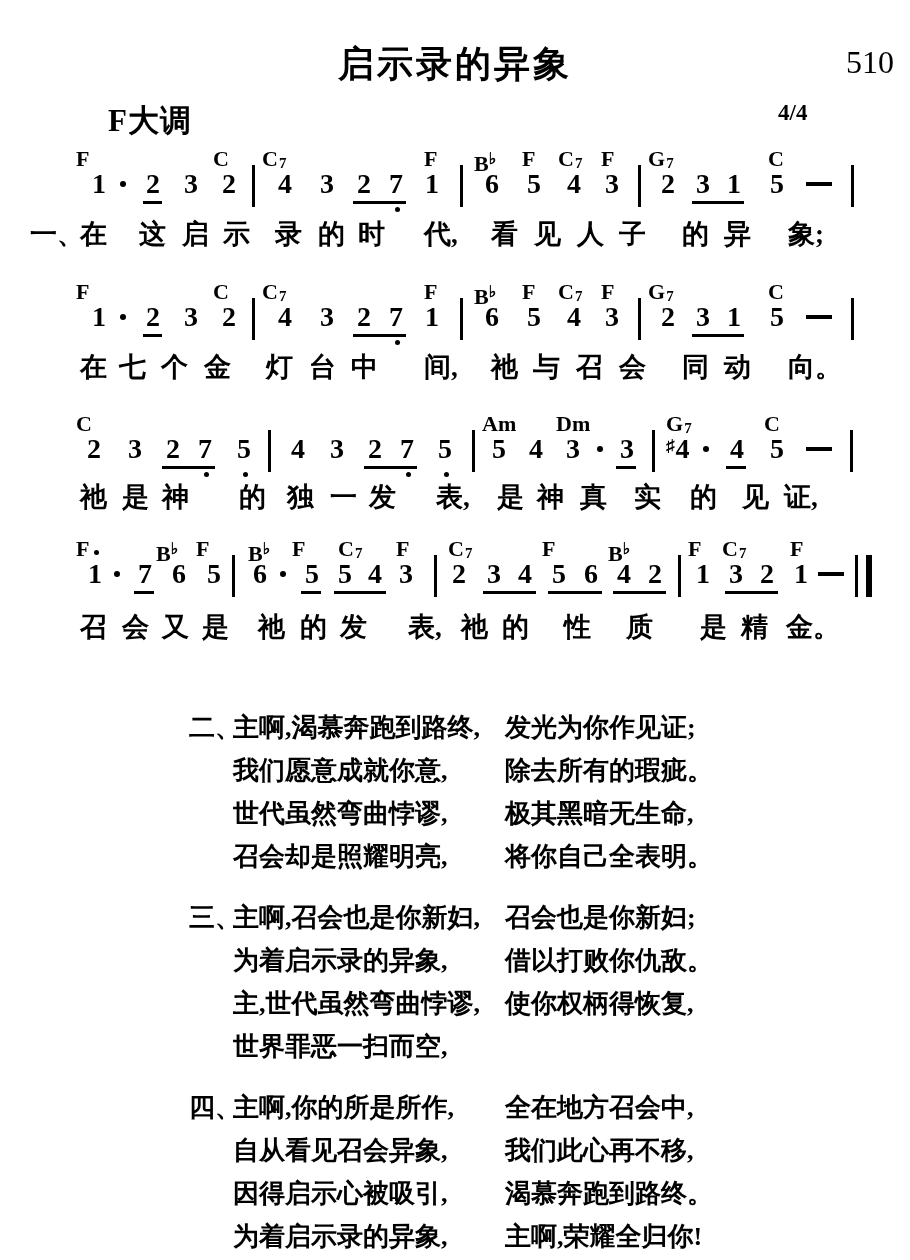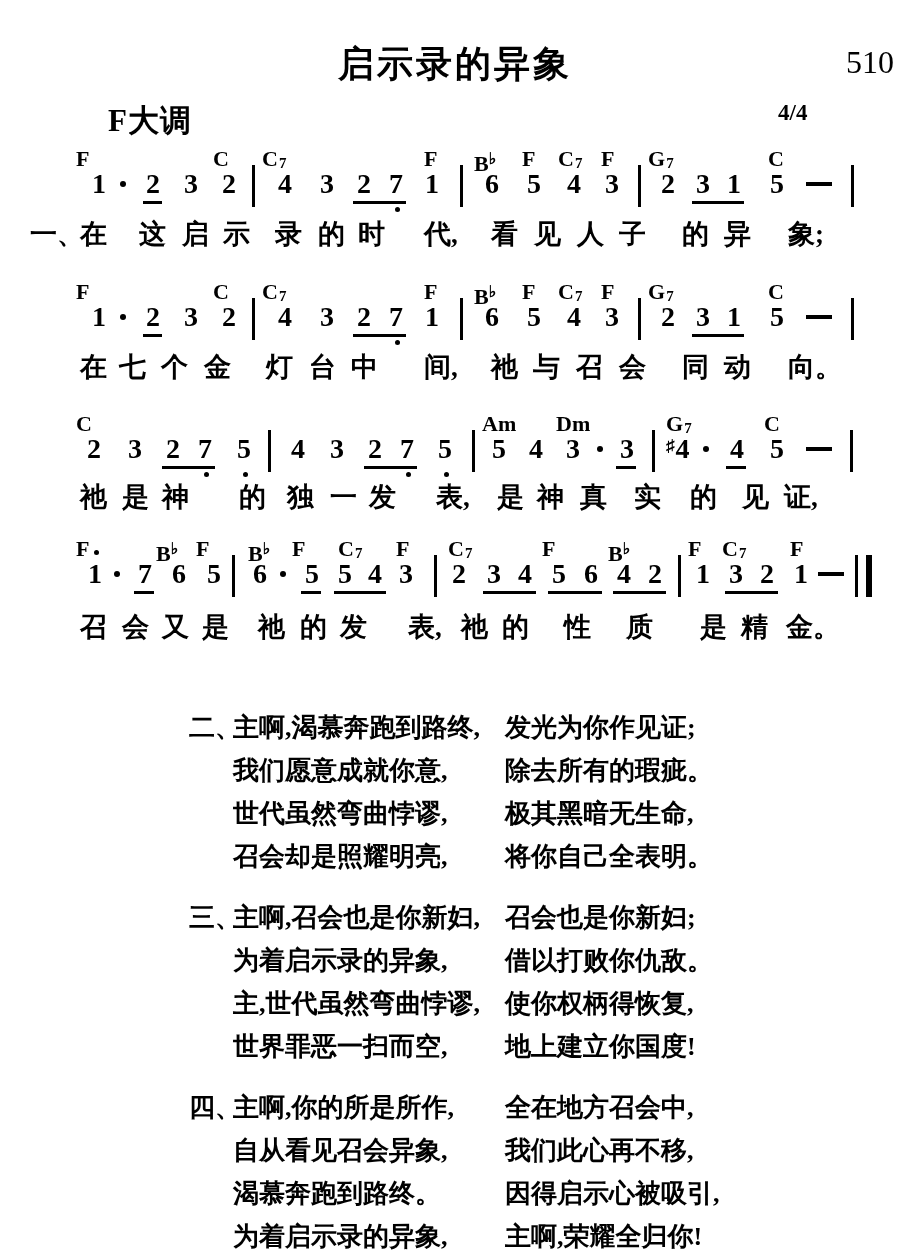--- a/index.html
+++ b/index.html
@@ -313,38 +313,37 @@
           <div>借以打败你仇敌。</div>
         </div>
         <div class="vline">
           <div></div>
           <div>主,世代虽然弯曲悖谬,</div>
           <div>使你权柄得恢复,</div>
         </div>
         <div class="vline">
           <div></div>
           <div>世界罪恶一扫而空,</div>
-          <div>地上建立你国度!</div>
         </div>
       </div>
       <div class="verse">
         <div class="vline">
           <div>四、</div>
           <div>主啊,你的所是所作,</div>
           <div>全在地方召会中,</div>
         </div>
         <div class="vline">
           <div></div>
           <div>自从看见召会异象,</div>
           <div>我们此心再不移,</div>
         </div>
         <div class="vline">
           <div></div>
+          <div>因得启示心被吸引,</div>
           <div>渴慕奔跑到路终。</div>
-          <div>因得启示心被吸引,</div>
         </div>
         <div class="vline">
           <div></div>
           <div>为着启示录的异象,</div>
           <div>主啊,荣耀全归你!</div>
         </div>
       </div>
     </div>
 </div>
 

